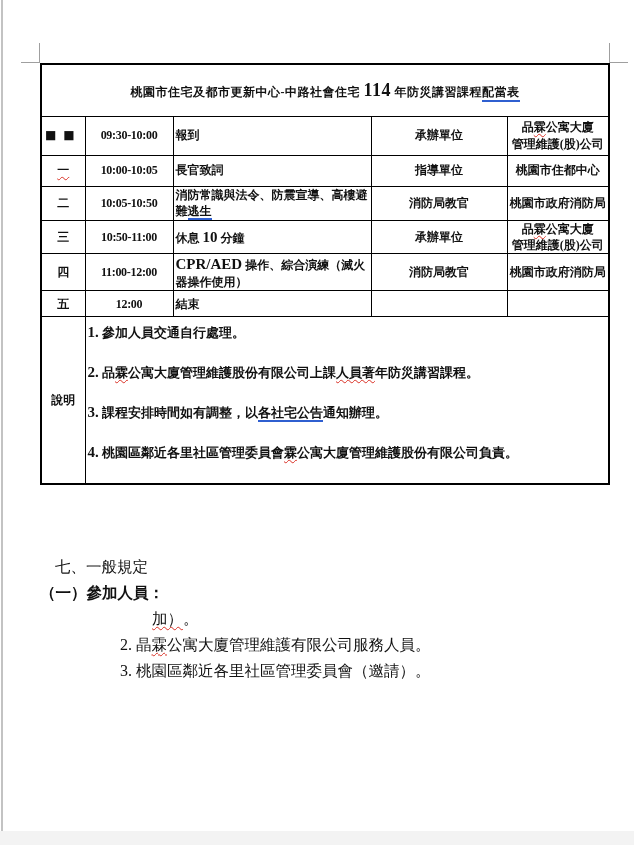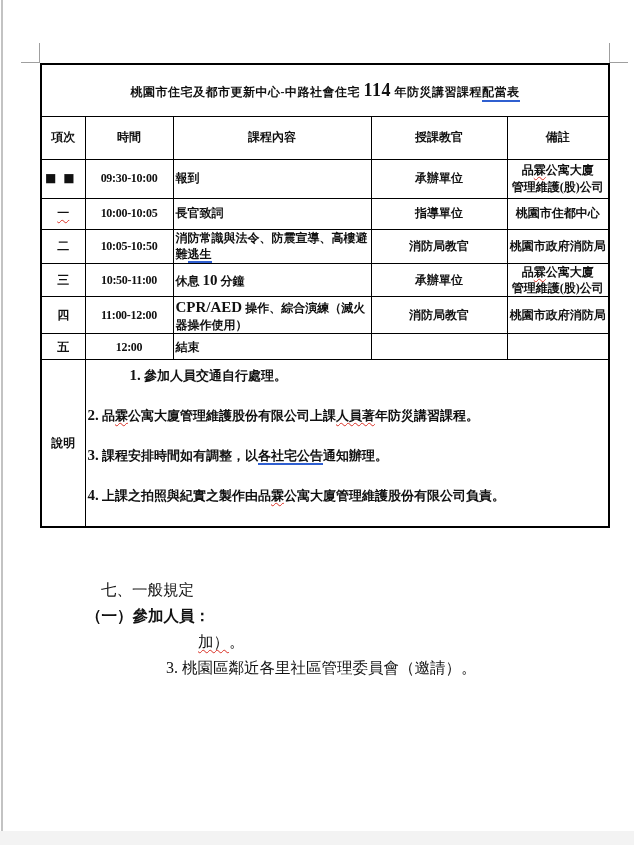--- a/index.html
+++ b/index.html
@@ -24,32 +24,32 @@
   td.title-cell{text-align:center;font-size:16px;letter-spacing:0.5px;padding-top:8px;}
   td.th{text-align:center;font-size:12px;}
   td.c-no{text-align:center;font-size:13px;}
   td.c-time{text-align:center;font-family:"Liberation Serif",serif;
     font-size:15px;letter-spacing:-0.3px;font-weight:bold;white-space:nowrap;}
   td.c-content{text-align:left;padding-left:3px;}
   td.c-instructor,td.c-note{text-align:center;}
   td.notes-label{vertical-align:top;text-align:center;padding-top:6px;font-size:13px;}
   td.notes-body{vertical-align:top;text-align:left;padding-left:4px;font-weight:bold;}
   td.notes-body p{margin:0 0 21px 0;font-size:13px;line-height:18px;}
-  td.notes-body p:first-child{margin-top:6px;margin-left:42px;}
+  td.notes-body p:first-child{margin-top:6px;}
 
   .serif{font-family:"Liberation Serif",serif;font-size:15px;font-weight:bold;}
   .serif-lg{font-family:"Liberation Serif",serif;font-size:18px;font-weight:bold;}
   .squares{font-family:"DejaVu Sans",sans-serif;font-size:12px;letter-spacing:7px;}
   .u-red{text-decoration-line:underline;text-decoration-style:wavy;
     text-decoration-color:#d93025;text-decoration-thickness:1px;text-underline-offset:2px;}
   .u-blue{border-bottom:2px solid #2f5fd0;}
   .u-blue2{border-bottom:2.5px solid #2f5fd0;padding-bottom:1px;}
 
   
-  .bottom-block{position:absolute;left:0;top:577px;width:510px;margin-left:46px;}
+  .bottom-block{position:absolute;left:0;top:554px;width:510px;}
   .bottom-block .ln{line-height:26px;font-size:15.5px;white-space:nowrap;}
   .bottom-block .ln .serif{font-size:16px;font-weight:normal;}
 </style>
 </head>
 <body>
 
 <div class="page-left-edge"></div>
 <div class="cropmark left"></div>
 <div class="cropmark right"></div>
 
@@ -57,27 +57,20 @@
   <colgroup>
     <col style="width:44px">
       <col style="width:88px">
       <col style="width:198px">
     <col style="width:136px">
       <col style="width:102px">
   </colgroup>
   <tbody id="table-body">
       <tr style="height: 52px;">
         <td class="title-cell" colspan="5"><span>桃園市住宅及都市更新中心-中路社會住宅 </span><span class="serif-lg">114</span><span> 年防災講習課程</span><span class="u-blue2">配當表</span></td>
-      </tr>
-      <tr style="height: 43px;">
-        <td class="th">項次</td>
-        <td class="th">時間</td>
-        <td class="th">課程內容</td>
-        <td class="th">授課教官</td>
-        <td class="th">備註</td>
       </tr>
       <tr style="height: 39px;">
         <td class="c-no"><span class="squares">■■</span></td>
         <td class="c-time">09:30-10:00</td>
         <td class="c-content"><span>報到</span></td>
         <td class="c-instructor">承辦單位</td>
         <td class="c-note"><span>品</span><span class="u-red">霖</span><span>公寓大廈</span><br><span>管理維護(股)公司</span></td>
       </tr>
       <tr style="height: 31px;">
         <td class="c-no"><span class="u-red">一</span></td>
@@ -113,26 +106,27 @@
         <td class="c-content"><span>結束</span></td>
         <td class="c-instructor"></td>
         <td class="c-note"></td>
       </tr>
       <tr style="height: 161px;">
         <td class="notes-label">說明</td>
         <td class="notes-body" colspan="4">
           <p><span class="serif">1.</span><span> 參加人員交通自行處理。</span></p>
           <p><span class="serif">2.</span><span> 品</span><span class="u-red">霖</span><span>公寓大廈管理維護股份有限公司上課</span><span class="u-red">人員著</span><span>年防災講習課程。</span></p>
           <p><span class="serif">3.</span><span> 課程安排時間如有調整，以</span><span class="u-blue">各社宅公告</span><span>通知辦理。</span></p>
-          <p><span class="serif">4.</span><span> 上課之拍照與紀實之製作由品</span><span class="u-red">霖</span><span>公寓大廈管理維護股份有限公司負責。</span></p>
+          <p><span class="serif">4.</span><span> 桃園區鄰近各里社區管理委員會</span><span class="u-red">霖</span><span>公寓大廈管理維護股份有限公司負責。</span></p>
         </td>
       </tr>
     </tbody>
 </table>
 
 <div class="bottom-block" id="bottom-block">
     <div class="ln" style="padding-left: 55px;"><span>七、一般規定</span></div>
     <div class="ln" style="padding-left: 40px; font-weight: bold;"><span>（一）參加人員：</span></div>
     <div class="ln" style="padding-left: 152px;"><span class="u-red">加）</span><span>。</span></div>
+    <div class="ln" style="padding-left: 120px;"><span class="serif">2. </span><span>晶</span><span class="u-red">霖</span><span>公寓大廈管理維護有限公司服務人員。</span></div>
     <div class="ln" style="padding-left: 120px;"><span class="serif">3. </span><span>桃園區鄰近各里社區管理委員會（邀請）。</span></div>
   </div>
 
 <div class="bottom-band"></div>
 
 </body></html>

